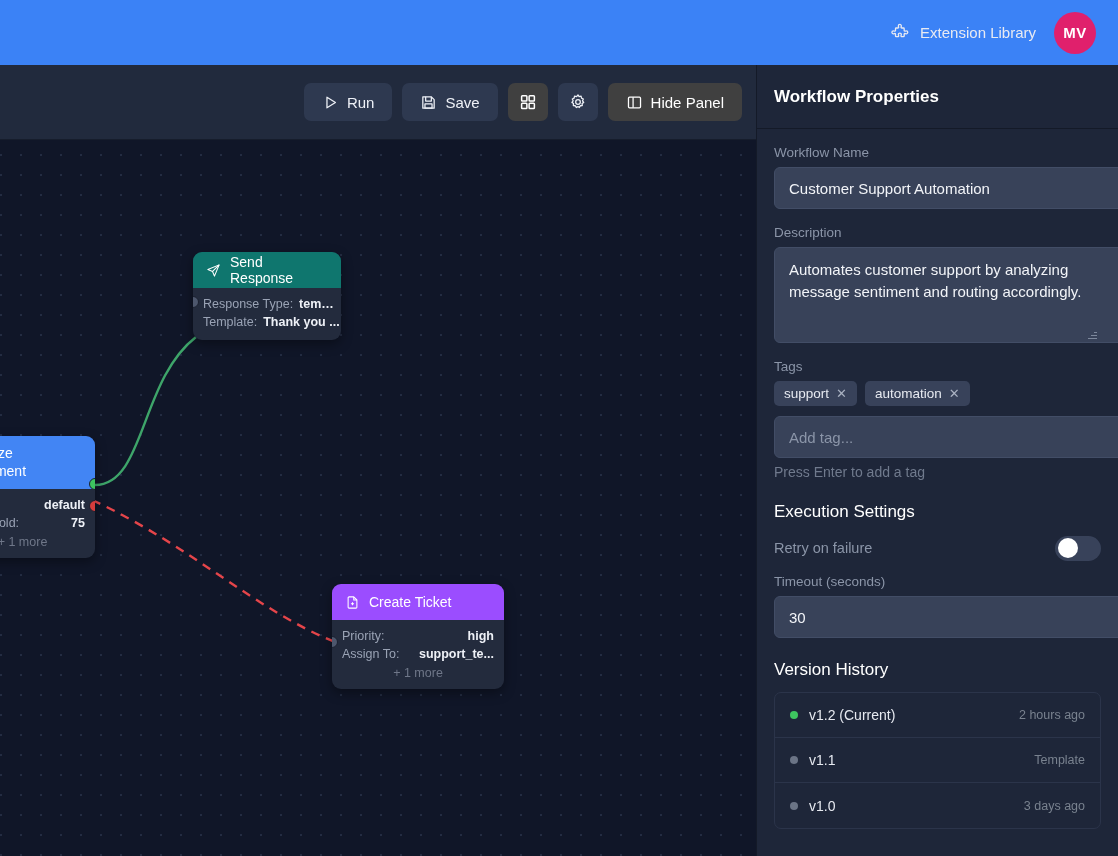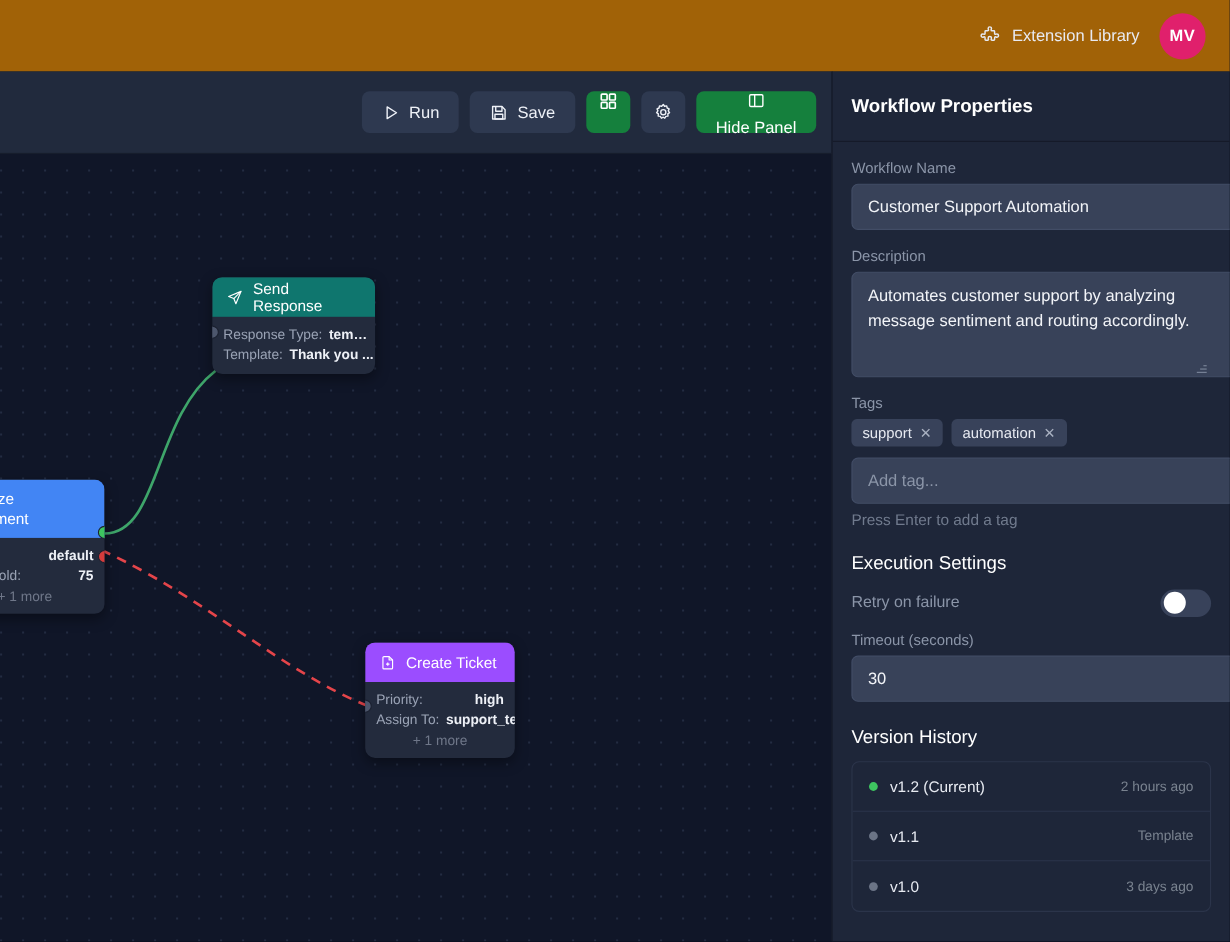--- a/index.html
+++ b/index.html
@@ -9,21 +9,21 @@
     overflow: hidden;
     background: #0d1220;
     font-family: "Liberation Sans", sans-serif;
     -webkit-font-smoothing: antialiased;
   }
   #app { position: relative; width: 1118px; height: 856px; overflow: hidden; }
 
   
   .topbar {
     position: absolute; top: 0; left: 0; width: 1118px; height: 65px;
-    background: #a16207;
+    background: #3b82f6;
     display: flex; align-items: center; justify-content: flex-end;
     padding-right: 22px;
   }
   .ext-lib {
     display: flex; align-items: center; gap: 10px;
     color: #e8eaf2; font-size: 15px; cursor: pointer;
   }
   .ext-lib svg { display:block; }
   .avatar {
     width: 42px; height: 42px; border-radius: 50%;
@@ -43,21 +43,21 @@
     gap: 10px; padding-right: 14px;
   }
   .tbtn {
     display: flex; align-items: center; gap: 8px;
     height: 38px; padding: 0 18px;
     border-radius: 7px; border: none;
     background: #2e3950; color: #eef1f7;
     font-family: inherit; font-size: 15px; cursor: pointer;
   }
   .tbtn.icononly { padding: 0 11px; }
-  .tbtn.accent { background: #15803d; color: #ffffff; flex-direction: column; }
+  .tbtn.accent { background: #404040; color: #ffffff; }
   .tbtn svg { display:block; }
 
   
   .canvas {
     position: absolute; top: 140px; left: 0; width: 756px; height: 716px;
     background-color: #101628;
     background-image: radial-gradient(#232c42 1.2px, transparent 1.2px);
     background-size: 20px 20px;
     background-position: 11px 5px;
     overflow: hidden;
@@ -88,21 +88,21 @@
   .node-more { text-align: center; color: #6f7789; font-size: 12.5px; padding-top: 3px; }
 
   .port {
     position: absolute; width: 12px; height: 12px; border-radius: 50%;
     border: 1.5px solid #1b2130;
   }
 
   
   #node-send { left: 193px; top: 112px; width: 148px; }
   #node-send .node-head { background: #0f766e; }
-  #node-ticket { left: 332px; top: 444px; width: 136px; }
+  #node-ticket { left: 332px; top: 444px; width: 172px; }
   #node-ticket .node-head { background: #9b4dff; }
   #node-analyze { left: -50px; top: 296px; width: 145px; }
   #node-analyze .node-head {
     background: #4285f4; height: auto; padding: 9px 13px;
     line-height: 1.25; display: block; font-size: 14px;
   }
 
   
   .panel {
     position: absolute; top: 65px; left: 756px; width: 362px; height: 791px;

